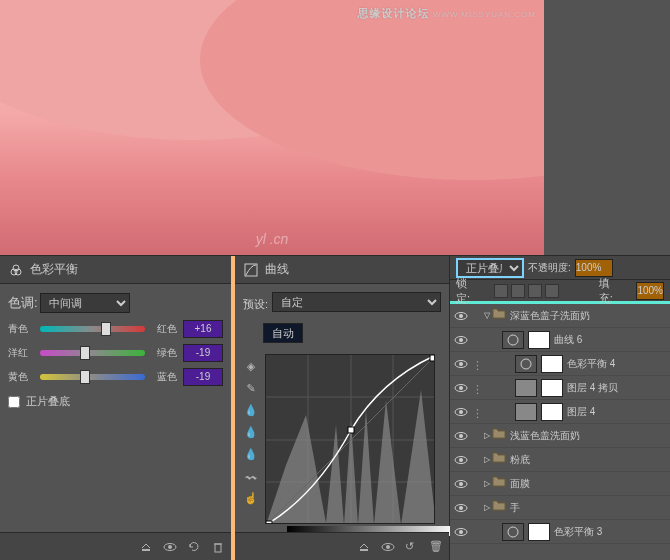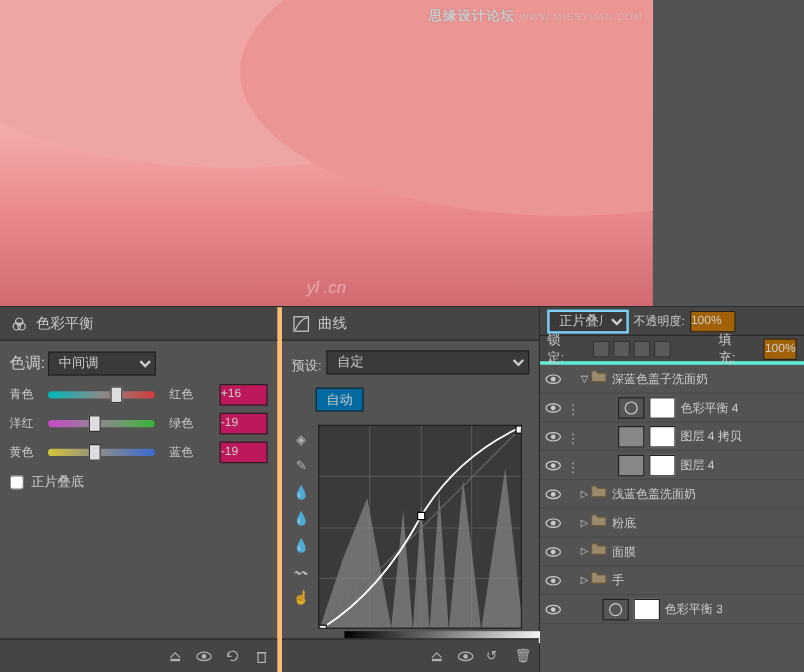--- a/index.html
+++ b/index.html
@@ -27,28 +27,28 @@
 .tone-select{width:90px}
 .slider-row{display:flex;align-items:center;margin:6px 0}
 .slider-label-l{width:30px;font-size:10px}
 .slider-label-r{width:30px;font-size:10px;text-align:right}
 .slider-track{flex:1;height:18px;position:relative;margin:0 2px}
 .slider-gradient{height:6px;border-radius:3px;margin-top:6px}
 .g-cyan-red{background:linear-gradient(90deg,#00b7b7,#8a8a8a,#d43a3a)}
 .g-mag-green{background:linear-gradient(90deg,#c84bc8,#8a8a8a,#3ab53a)}
 .g-yel-blue{background:linear-gradient(90deg,#d4c43a,#8a8a8a,#3a6bd4)}
 .slider-thumb{position:absolute;top:2px;width:10px;height:14px;background:#ddd;border:1px solid #333}
-.value-box{width:40px;height:18px;background:#be185d;border:1px solid #222;text-align:left;line-height:16px;font-size:10px;margin-left:22px}
+.value-box{width:40px;height:18px;background:#4c1d95;border:1px solid #222;text-align:center;line-height:16px;font-size:10px;margin-left:6px}
 .checkbox{display:flex;align-items:center;margin-top:8px}
 .checkbox input{margin-right:6px;width:12px;height:12px}
 .panel-footer{position:absolute;bottom:0;left:0;right:0;height:28px;background:#454545;display:flex;align-items:center;justify-content:flex-end;padding:0 6px;gap:10px;border-top:1px solid #2a2a2a}
 .footer-icon{width:14px;height:14px;opacity:.8}
 .curves-select-row{display:flex;gap:4px;align-items:flex-end;margin-bottom:11px}
 .preset-select{flex:1}
-.auto-btn{background:#0369a1;border:1px solid #222;padding:2px 8px;color:#ccc;height:20px}
+.auto-btn{background:#0f172a;border:1px solid #222;padding:2px 8px;color:#ccc;height:20px}
 .curves-body{display:flex;gap:6px}
 .curves-tools{width:16px;display:flex;flex-direction:column;gap:6px;padding-top:4px}
 .tool-icon{width:16px;height:16px;display:flex;align-items:center;justify-content:center;opacity:.8}
 .curves-graph{width:170px;height:170px;background:#3a3a3a;border:1px solid #222;position:relative;overflow:hidden}
 .bottom-gradient{width:170px;height:10px;background:linear-gradient(90deg,#000,#fff);margin-top:2px;margin-left:22px}
 .blend-row{height:24px;background:#454545;display:flex;align-items:center;padding:0 6px;gap:4px;border-bottom:1px solid #2a2a2a}
 .blend-select{width:68px;border:2px solid #7dd3fc}
 .opacity-label{font-size:10px}
 .opacity-val{background:#a16207;border:1px solid #222;width:38px;height:18px;font-size:10px;line-height:16px}
 .lock-row{height:24px;background:#454545;display:flex;align-items:center;padding:0 6px;gap:20px;font-size:10px;border-bottom:3px solid #5eead4}
@@ -268,20 +268,38 @@
           </span>
        <span class="layer-name">深蓝色盖子洗面奶</span>
      </div>
         <div class="layer-item">
        <span class="vis-eye">
             <svg width="14" height="14" viewBox="0 0 14 14">
               <ellipse cx="7" cy="7" rx="6" ry="3.5" fill="none" stroke="#ccc"></ellipse>
               <circle cx="7" cy="7" r="2" fill="#ccc"></circle>
             </svg>
           </span>
+
+       <span class="layer-indent" style="width:20px"></span>
+       <span class="arrow"></span>
+          <span class="layer-thumb adjust">
+            <svg width="20" height="16" viewBox="0 0 20 16">
+              <circle cx="10" cy="8" r="5" fill="none" stroke="#ccc"></circle>
+            </svg>
+          </span>
+          <span class="layer-thumb white"></span>
+       <span class="layer-name">曲线 6</span>
+     </div>
+        <div class="layer-item">
+       <span class="vis-eye">
+            <svg width="14" height="14" viewBox="0 0 14 14">
+              <ellipse cx="7" cy="7" rx="6" ry="3.5" fill="none" stroke="#ccc"></ellipse>
+              <circle cx="7" cy="7" r="2" fill="#ccc"></circle>
+            </svg>
+          </span>
        <span class="link-ico">⋮</span>
        <span class="layer-indent" style="width:20px"></span>
        <span class="arrow"></span>
           <span class="layer-thumb adjust">
             <svg width="20" height="16" viewBox="0 0 20 16">
               <circle cx="10" cy="8" r="5" fill="none" stroke="#ccc"></circle>
             </svg>
           </span>
           <span class="layer-thumb white"></span>
        <span class="layer-name">色彩平衡 4</span>

